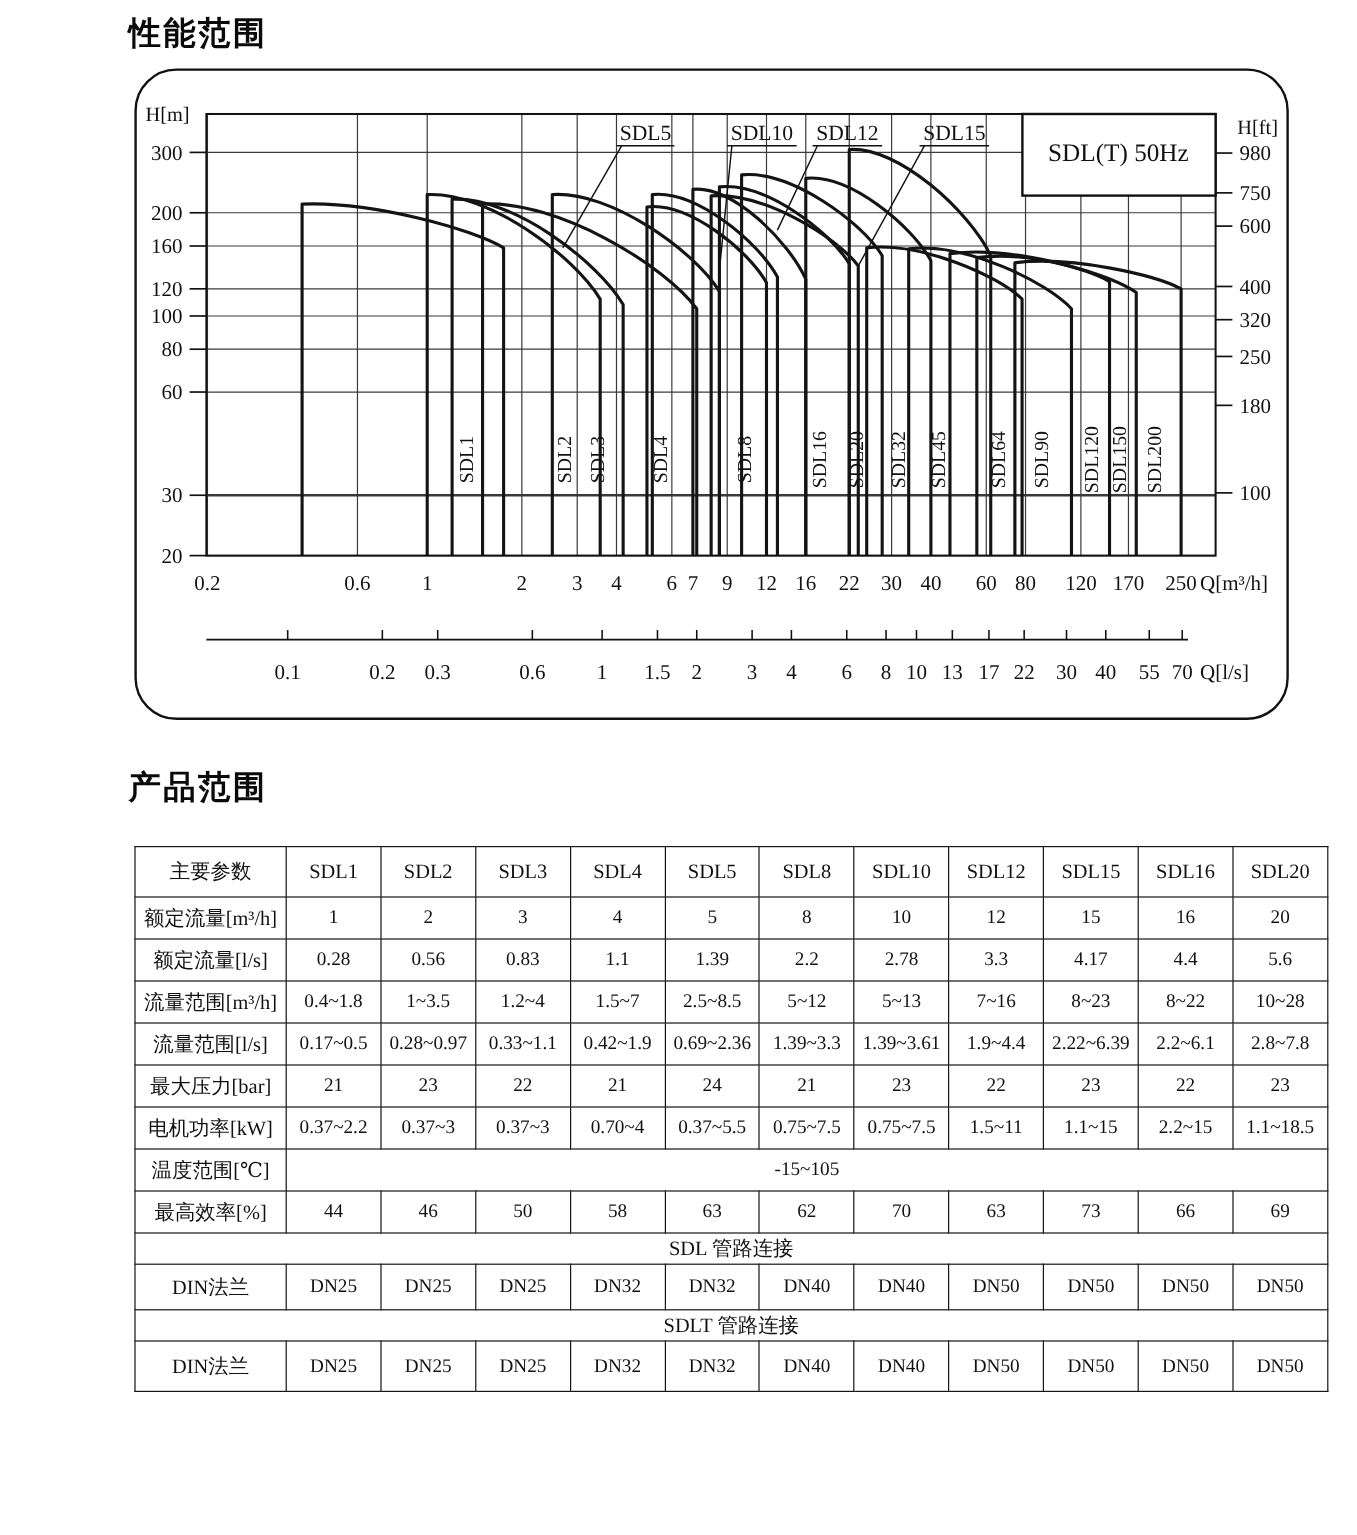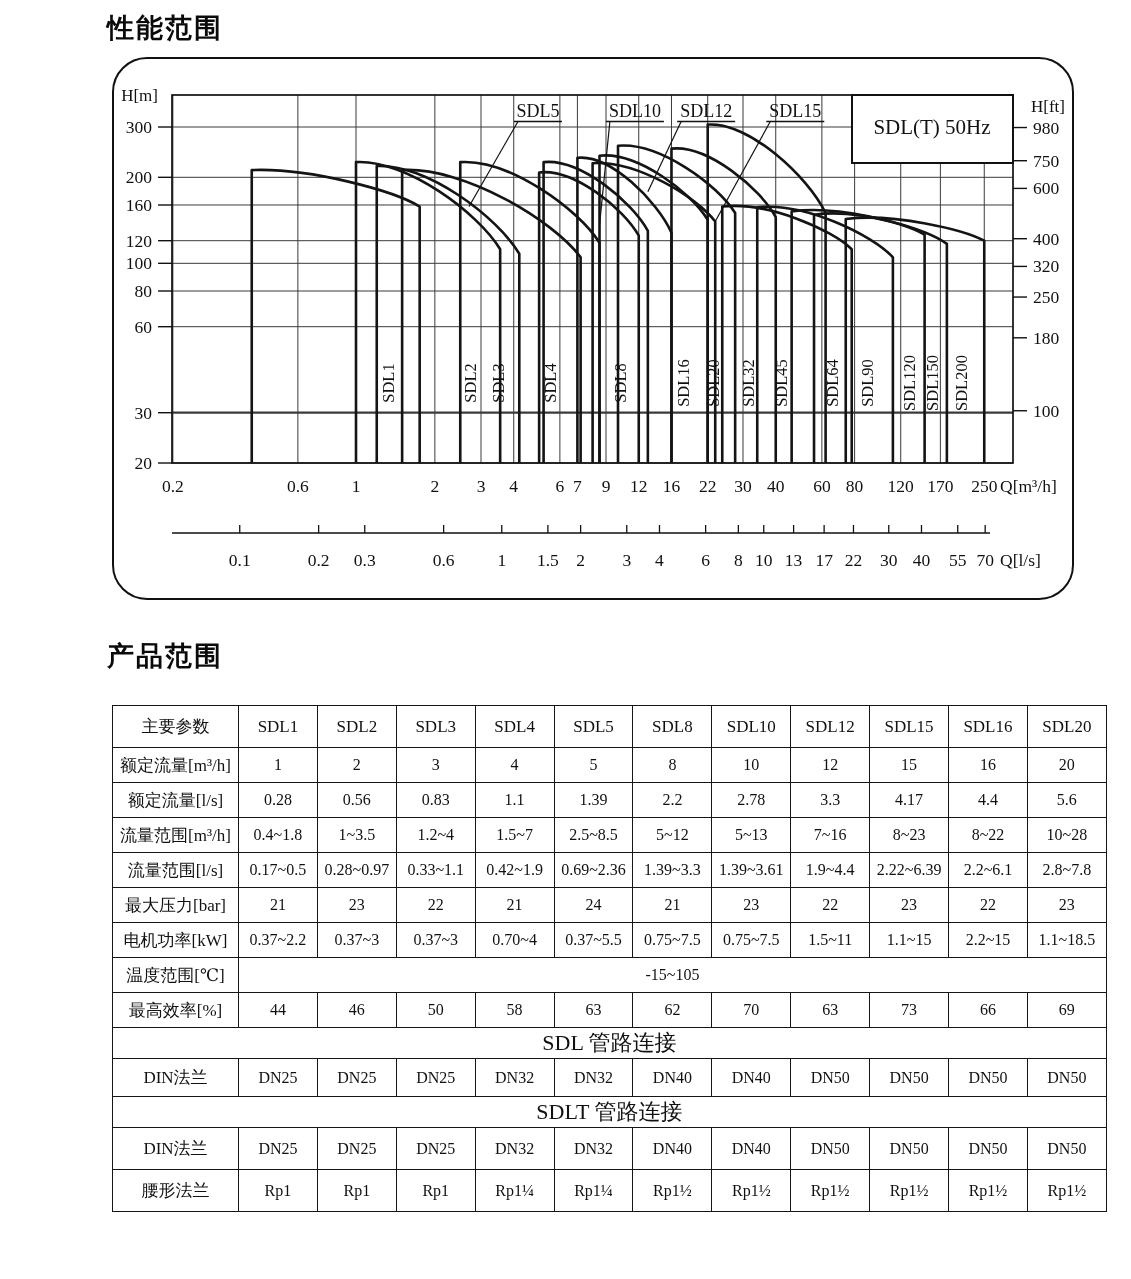--- a/index.html
+++ b/index.html
@@ -17,21 +17,21 @@
     position:absolute;left:112px;top:678px;width:994px;
     border-collapse:collapse;table-layout:fixed;margin-top:27px;
   }
   #product-table td{
     border:1.6px solid #151515;text-align:center;vertical-align:middle;
     font-size:16px;color:#111;padding:0 2px;overflow:hidden;
   }
   #product-table td.lbl{font-size:17px;}
   #product-table tr.r-head td{height:41px;font-size:17px;}
   #product-table tr.r-data td{height:34px;}
-  #product-table tr.r-sec td{height:25px;font-size:22px;}
+  #product-table tr.r-sec td{height:25px;font-size:17px;}
   #product-table tr.r-conn td{height:37px;}
   #product-table tr.r-conn2 td{height:41px;}
   #product-table col.c0{width:126px;}
   #product-table col.cn{width:78.9px;}
 </style>
 </head>
 <body>
 
 <h2 class="sec-title" id="title-performance">性能范围</h2>
 
@@ -389,28 +389,14 @@
         <td>DN25</td>
         <td>DN32</td>
         <td>DN32</td>
         <td>DN40</td>
         <td>DN40</td>
         <td>DN50</td>
         <td>DN50</td>
         <td>DN50</td>
         <td>DN50</td>
       </tr>
-      <tr class="r-conn2">
-        <td class="lbl">腰形法兰</td>
-        <td>Rp1</td>
-        <td>Rp1</td>
-        <td>Rp1</td>
-        <td>Rp1¼</td>
-        <td>Rp1¼</td>
-        <td>Rp1½</td>
-        <td>Rp1½</td>
-        <td>Rp1½</td>
-        <td>Rp1½</td>
-        <td>Rp1½</td>
-        <td>Rp1½</td>
-      </tr>
     </tbody>
 </table>
 
 </body></html>

